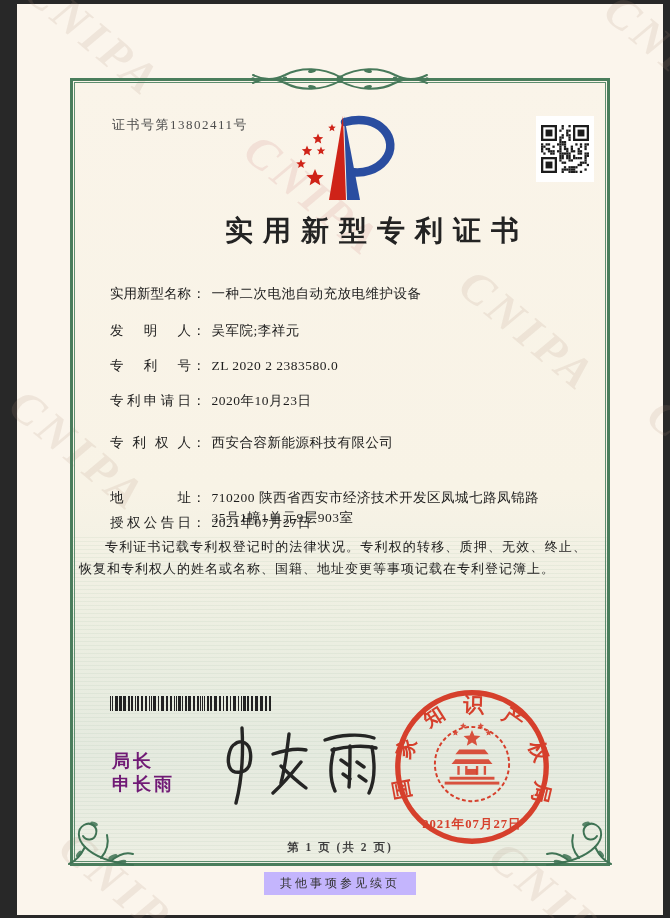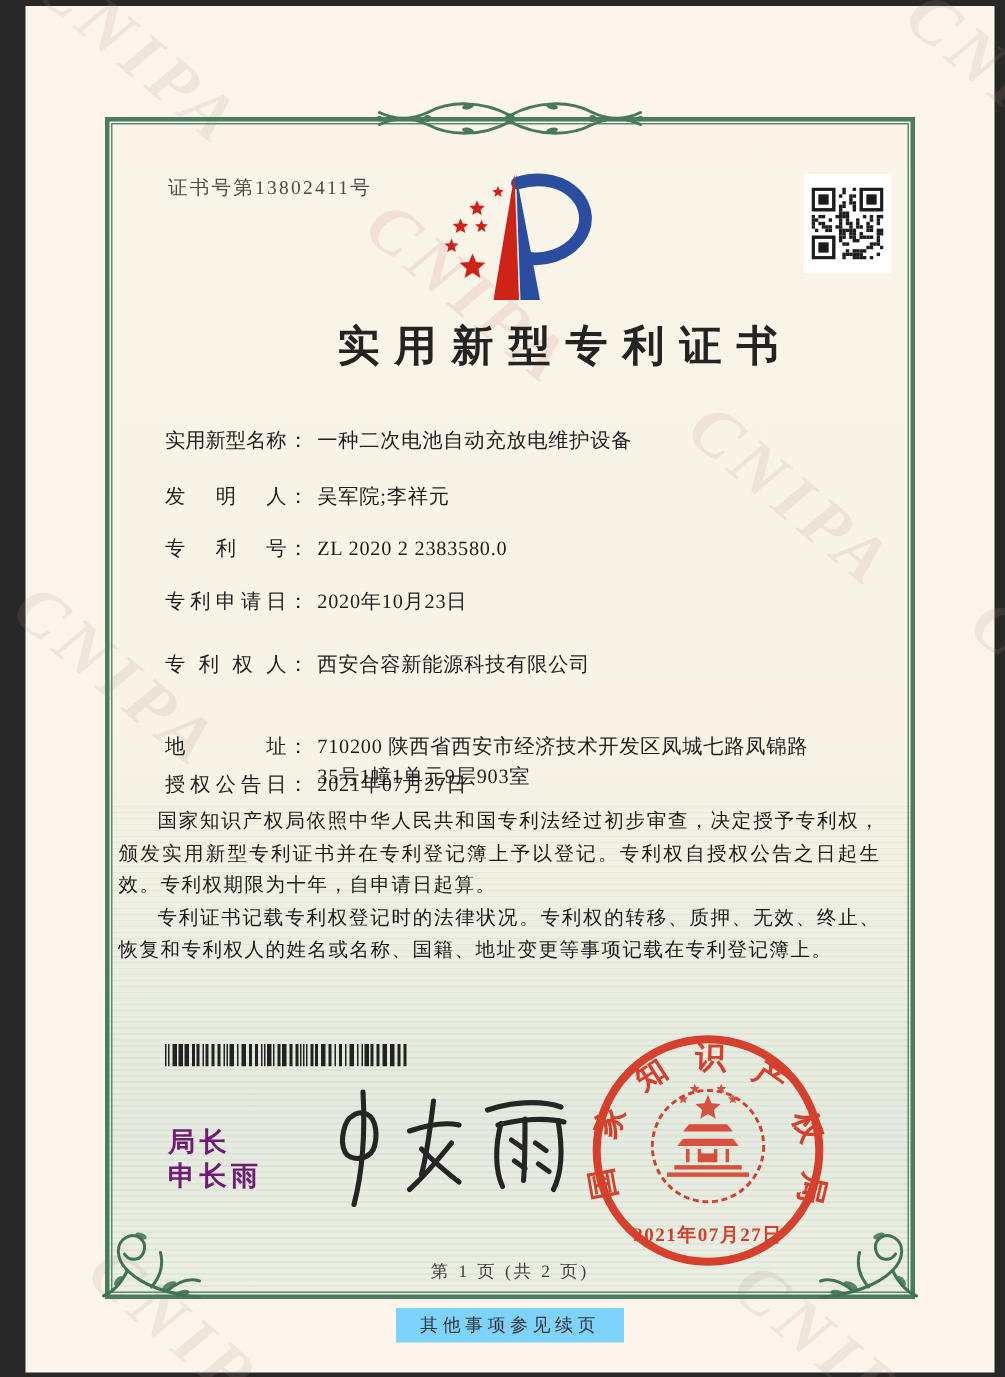--- a/index.html
+++ b/index.html
@@ -34,23 +34,23 @@
   .pair2 .flab{width:68px;}
   .body-text{position:absolute;left:62px;top:532px;width:508px;color:#1b1b1b;}
   .body-text p{margin:0;font-size:13px;line-height:21.5px;letter-spacing:1px;
                text-indent:2em;text-align:justify;}
   .barcode{position:absolute;left:93px;top:692px;}
   .signer{position:absolute;left:95px;top:746px;font-size:18px;font-weight:600;
           letter-spacing:3px;color:#701a75;line-height:23px;}
   .signature{position:absolute;left:180px;top:712px;}
   .seal{position:absolute;left:372px;top:680px;opacity:0.93;}
   .pageinfo{position:absolute;left:53px;top:836px;width:540px;text-align:center;
-            font-size:11.5px;letter-spacing:2px;color:#3f3f3f;}
+            font-size:11.5px;letter-spacing:2px;color:#3f3f3f;font-weight:bold;}
   .footnote{position:absolute;left:0;top:868px;width:100%;text-align:center;}
-  .footnote span{display:inline-block;background:#7dd3fc;padding:3px 16px;font-size:12px;
+  .footnote span{display:inline-block;background:#c4b5fd;padding:3px 16px;font-size:12px;
                  letter-spacing:3px;color:#333;}
 </style>
 </head>
 <body>
 
 <div class="stage">
   <div class="paper">
 
     <div class="frame-bg"></div>
     <div id="wmLayer">
@@ -272,21 +272,20 @@
           <div class="frow" style="top: 387px;"><span class="flab">专利申请日</span><span class="fcolon">：</span><span class="fval">2020年10月23日</span></div>
           <div class="frow" style="top: 429px;"><span class="flab">专利权人</span><span class="fcolon">：</span><span class="fval">西安合容新能源科技有限公司</span></div>
           <div class="frow" style="top: 468px; margin-top: 16px;"><span class="flab">地址</span><span class="fcolon">：</span><span class="fval">710200 陕西省西安市经济技术开发区凤城七路凤锦路35号1幢1单元9层903室</span></div>
         </div>
 
       <div class="frow" style="top:509px">
         <span class="flab">授权公告日</span><span class="fcolon">：</span><span class="fval">2021年07月27日</span>
       </div>
 
       <div class="body-text">
-        <p>国家知识产权局依照中华人民共和国专利法经过初步审查，决定授予专利权，颁发实用新型专利证书并在专利登记簿上予以登记。专利权自授权公告之日起生效。专利权期限为十年，自申请日起算。</p>
         <p>专利证书记载专利权登记时的法律状况。专利权的转移、质押、无效、终止、恢复和专利权人的姓名或名称、国籍、地址变更等事项记载在专利登记簿上。</p>
       </div>
 
       <svg id="barcodeSvg" class="barcode" width="164" height="15" viewBox="0 0 164 15">
           <rect x="0" y="0" width="1" height="15" fill="#222"></rect>
           <rect x="2" y="0" width="1" height="15" fill="#222"></rect>
           <rect x="5" y="0" width="3" height="15" fill="#222"></rect>
           <rect x="9" y="0" width="3" height="15" fill="#222"></rect>
           <rect x="13" y="0" width="3" height="15" fill="#222"></rect>
           <rect x="18" y="0" width="2" height="15" fill="#222"></rect>

